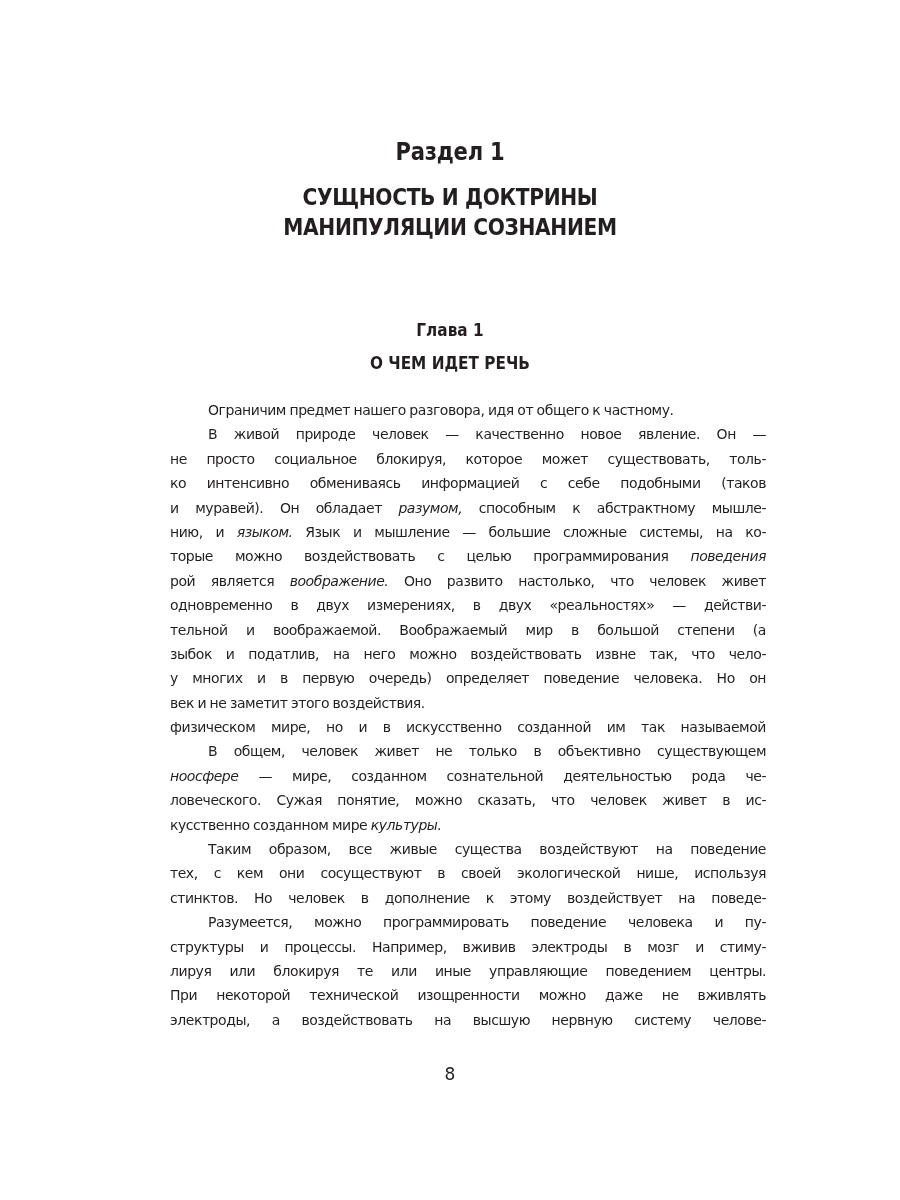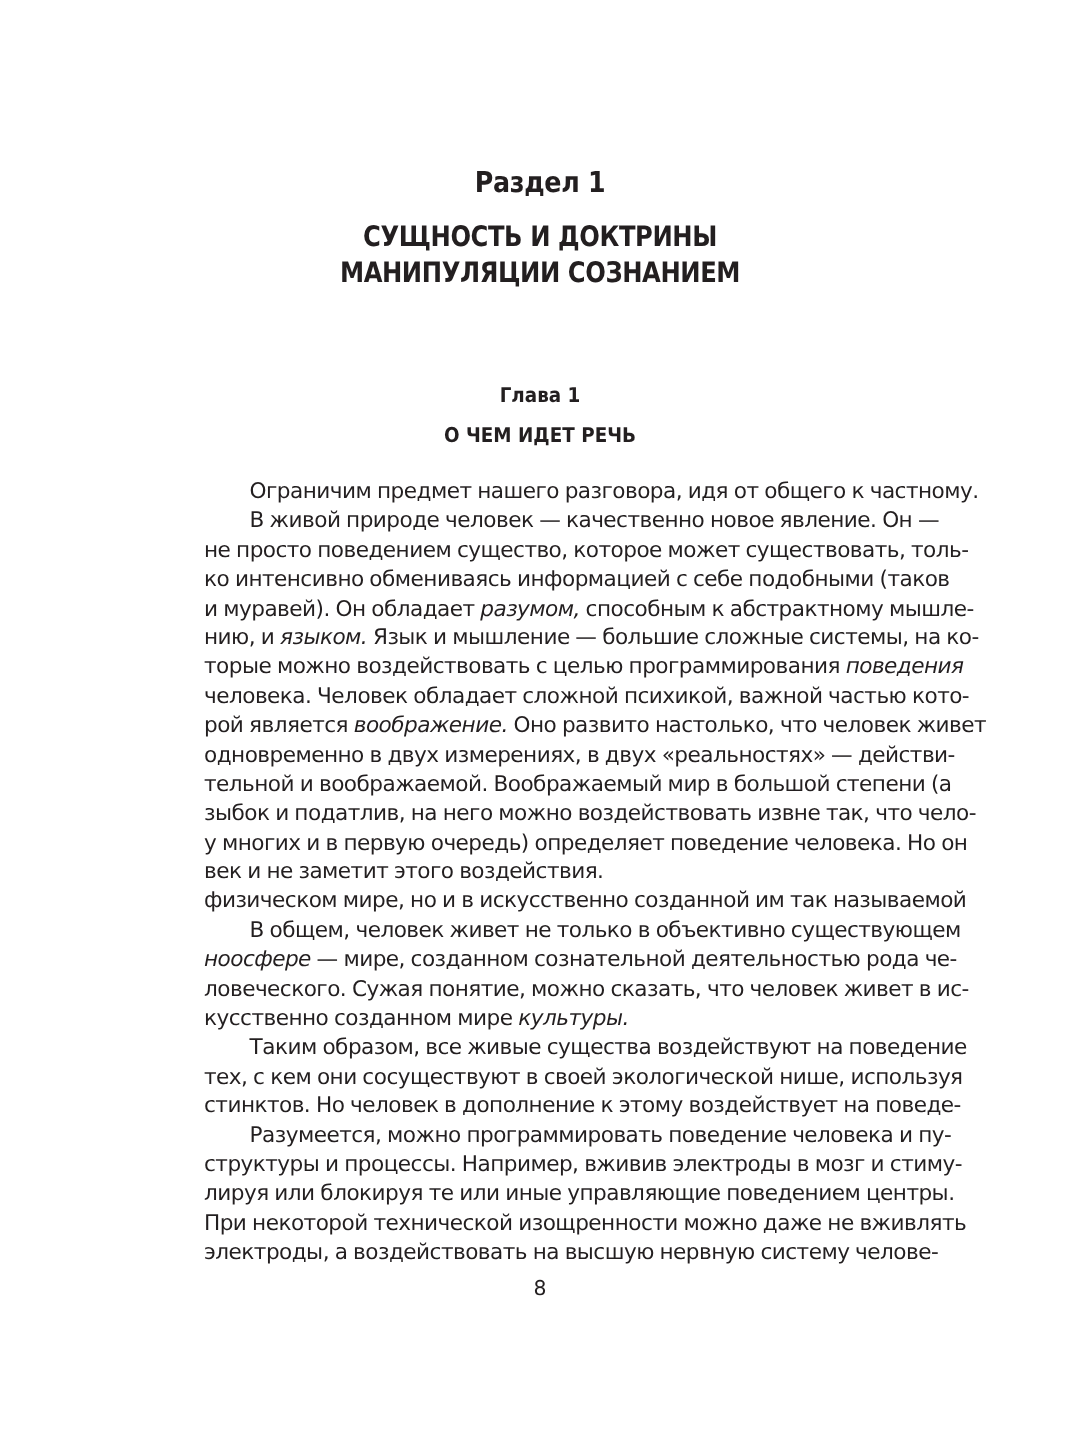--- a/index.html
+++ b/index.html
@@ -66,21 +66,21 @@
     }
     .body-text {
       position: absolute;
       left: 170px;
       top: 398px;
       width: 596px;
     }
     .line {
       height: 24.4px;
       line-height: 24.4px;
-      font-size: 18px;
+      font-size: 14px;
       white-space: nowrap;
       text-align: justify;
       text-align-last: justify;
       letter-spacing: -0.45px;
       word-spacing: -0.5px;
       overflow: visible;
     }
     .line.last {
       text-align-last: left;
     }
@@ -110,26 +110,25 @@
 
   <div class="chapter-label">Глава 1</div>
   <div class="chapter-title">О ЧЕМ ИДЕТ РЕЧЬ</div>
 
   <div class="body-text" id="body-text">
       <div>
         <div class="line indent last"><span>Ограничим предмет нашего разговора, идя от общего к частному.</span></div>
       </div>
       <div>
         <div class="line indent"><span>В живой природе человек — качественно новое явление. Он —</span></div>
-        <div class="line"><span>не просто поведением существо, которое может существовать, толь-</span></div>
+        <div class="line"><span>не просто социальное блокируя, которое может существовать, толь-</span></div>
         <div class="line"><span>ко интенсивно обмениваясь информацией с себе подобными (таков</span></div>
         <div class="line"><span>и муравей). Он обладает </span><em>разумом,</em><span> способным к абстрактному мышле-</span></div>
         <div class="line"><span>нию, и </span><em>языком.</em><span> Язык и мышление — большие сложные системы, на ко-</span></div>
         <div class="line"><span>торые можно воздействовать с целью программирования </span><em>поведения</em></div>
-        <div class="line"><span>человека. Человек обладает сложной психикой, важной частью кото-</span></div>
         <div class="line"><span>рой является </span><em>воображение.</em><span> Оно развито настолько, что человек живет</span></div>
         <div class="line"><span>одновременно в двух измерениях, в двух «реальностях» — действи-</span></div>
         <div class="line"><span>тельной и воображаемой. Воображаемый мир в большой степени (а</span></div>
         <div class="line"><span>зыбок и податлив, на него можно воздействовать извне так, что чело-</span></div>
         <div class="line"><span>у многих и в первую очередь) определяет поведение человека. Но он</span></div>
         <div class="line last"><span>век и не заметит этого воздействия.</span></div>
       </div>
       <div>
         <div class="line"><span>физическом мире, но и в искусственно созданной им так называемой</span></div>
         <div class="line indent"><span>В общем, человек живет не только в объективно существующем</span></div>

